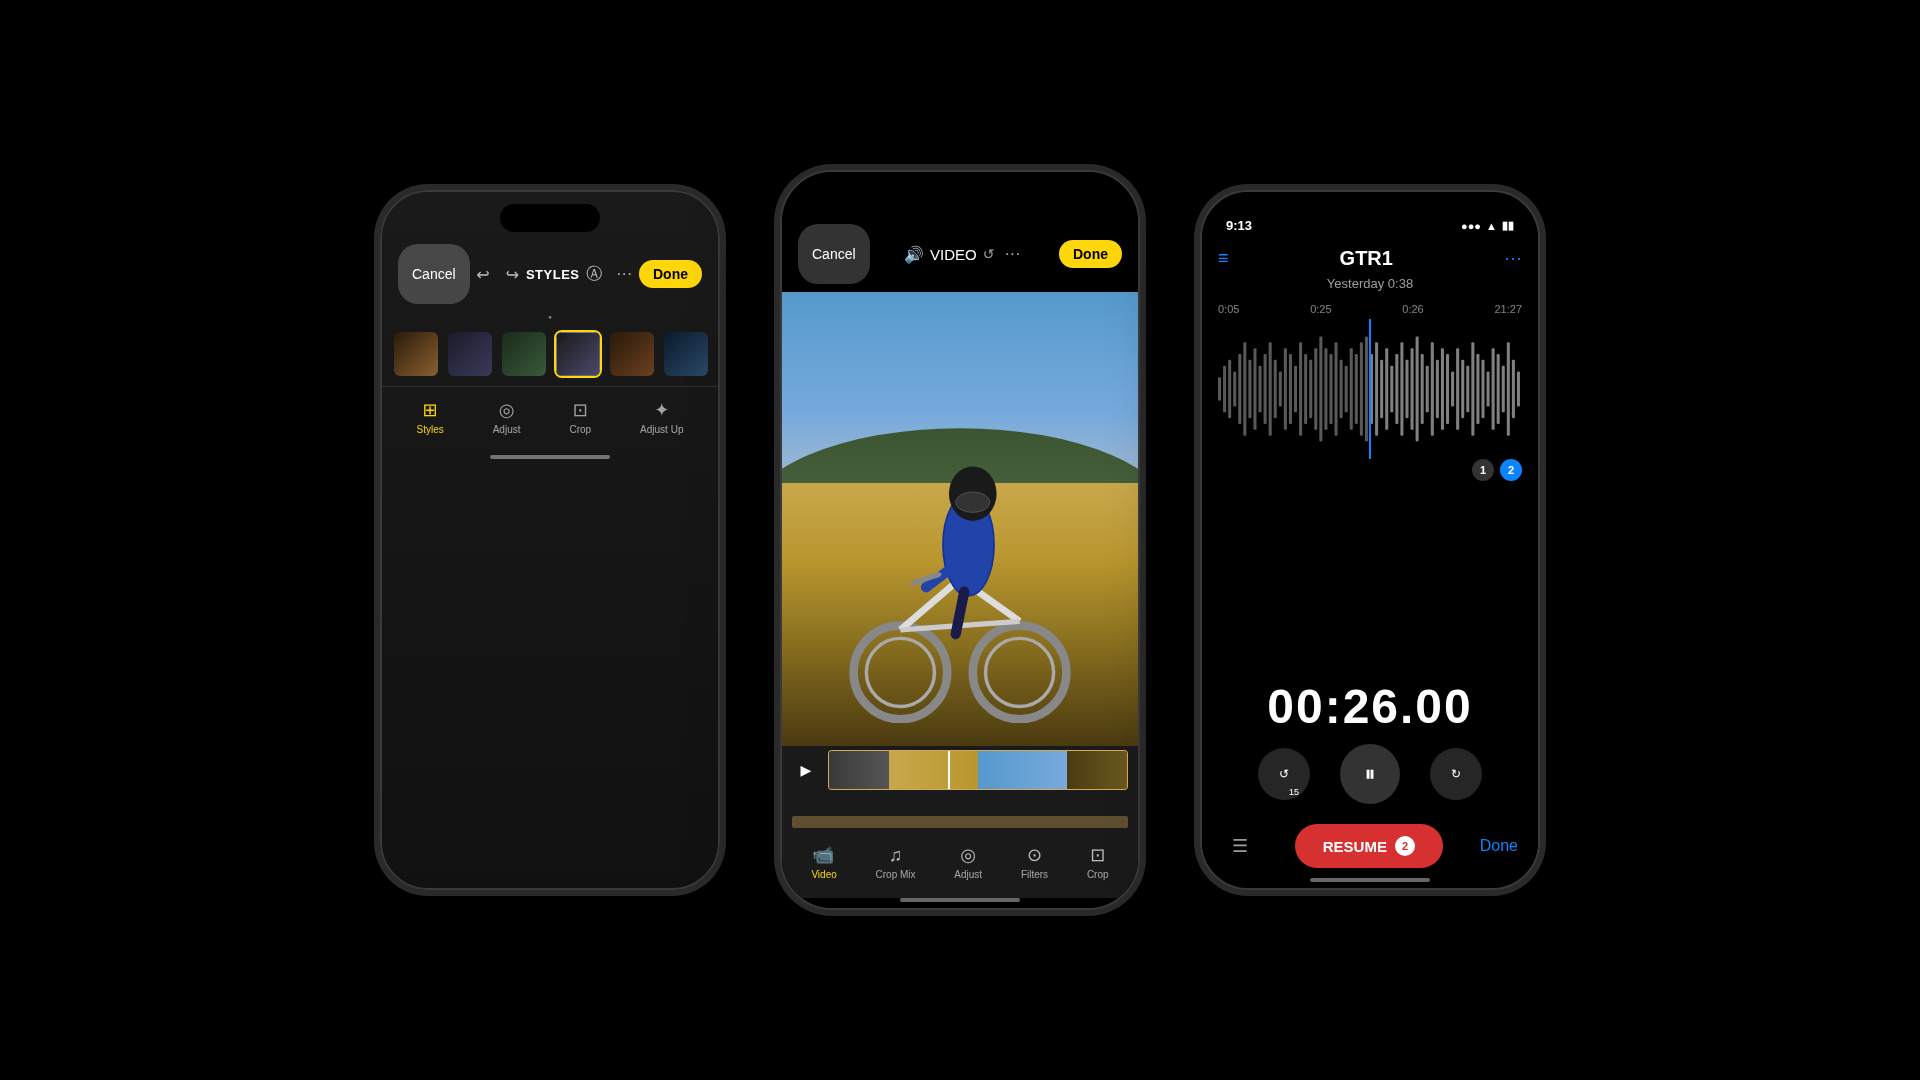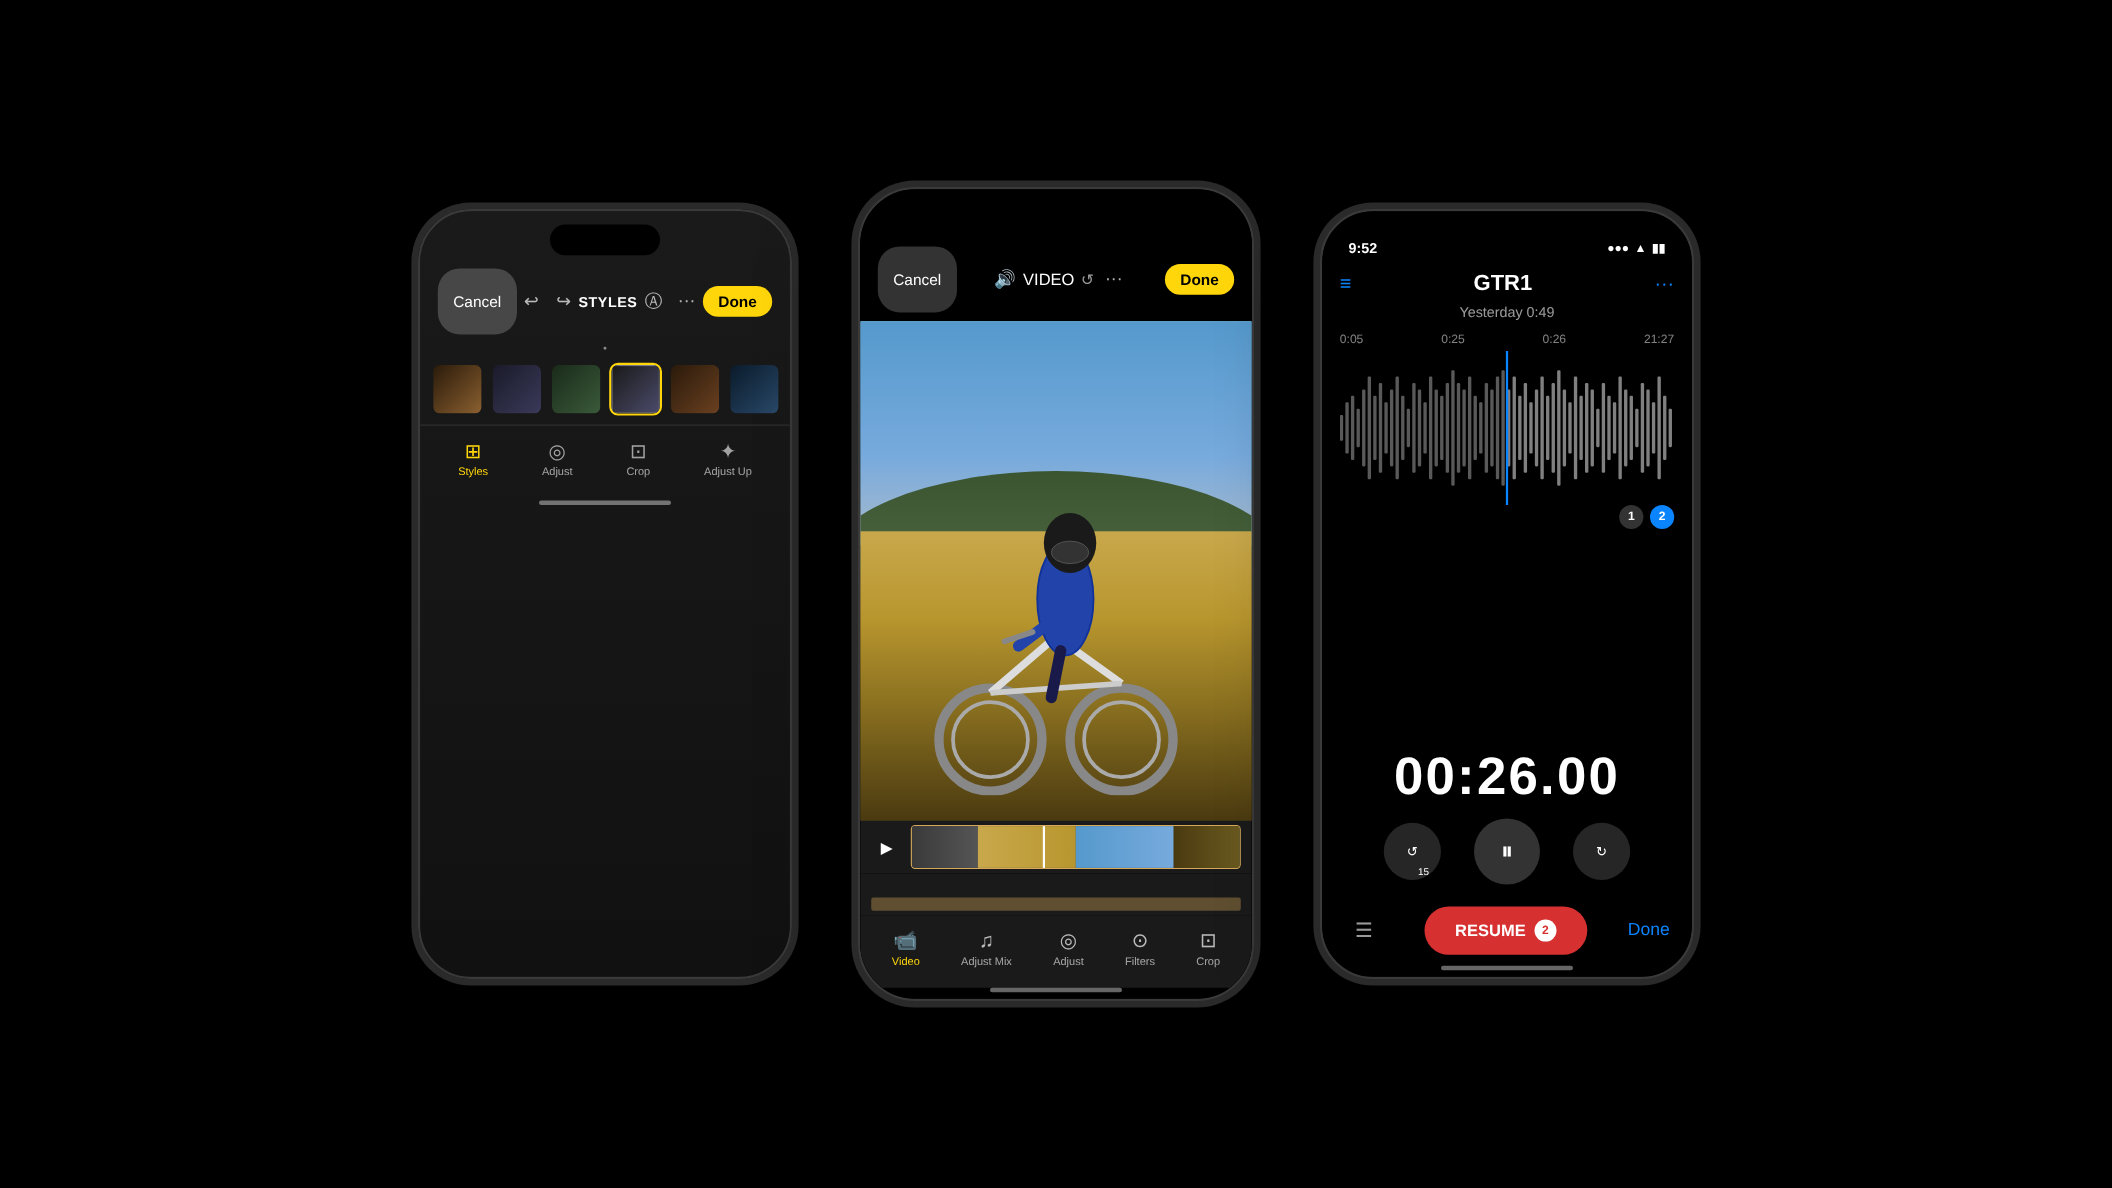--- a/index.html
+++ b/index.html
@@ -674,21 +674,21 @@
         </div>
       </div>
 
       <div class="video-bottom-toolbar">
         <div class="toolbar-item">
           <span style="font-size:18px;">📹</span>
           <span class="toolbar-label active" style="color:#FFD60A;">Video</span>
         </div>
         <div class="toolbar-item">
           <span style="font-size:18px;color:rgba(255,255,255,0.7);">♫</span>
-          <span class="toolbar-label">Adjust Mix</span>
+          <span class="toolbar-label">Crop Mix</span>
         </div>
         <div class="toolbar-item">
           <span style="font-size:18px;color:rgba(255,255,255,0.7);">◎</span>
           <span class="toolbar-label">Adjust</span>
         </div>
         <div class="toolbar-item">
           <span style="font-size:18px;color:rgba(255,255,255,0.7);">⊙</span>
           <span class="toolbar-label">Filters</span>
         </div>
         <div class="toolbar-item">
@@ -698,37 +698,37 @@
       </div>
       <div class="home-indicator"></div>
     </div>
   </div>
 
   <div class="phone phone3">
     <div class="phone-inner" style="background:#000;">
       <div class="dynamic-island"></div>
 
       <div class="status-bar" style="margin-top:12px;">
-        <span>9:52</span>
+        <span>9:13</span>
         <div class="status-icons">
           <span>●●●</span>
           <span>▲</span>
           <span>▮▮</span>
         </div>
       </div>
 
       <div class="recorder-content">
 
         <div class="recording-header">
           <button style="background:none;border:none;color:#0A84FF;font-size:18px;cursor:pointer;">≡</button>
           <span class="recording-title">GTR1</span>
           <button style="background:none;border:none;color:#0A84FF;font-size:18px;cursor:pointer;">···</button>
         </div>
 
-        <div class="recording-meta">Yesterday  0:49</div>
+        <div class="recording-meta">Yesterday  0:38</div>
 
         <div class="waveform-container">
 
           <div class="waveform-timeline">
             <span>0:05</span>
             <span>0:25</span>
             <span>0:26</span>
             <span>21:27</span>
           </div>
 

